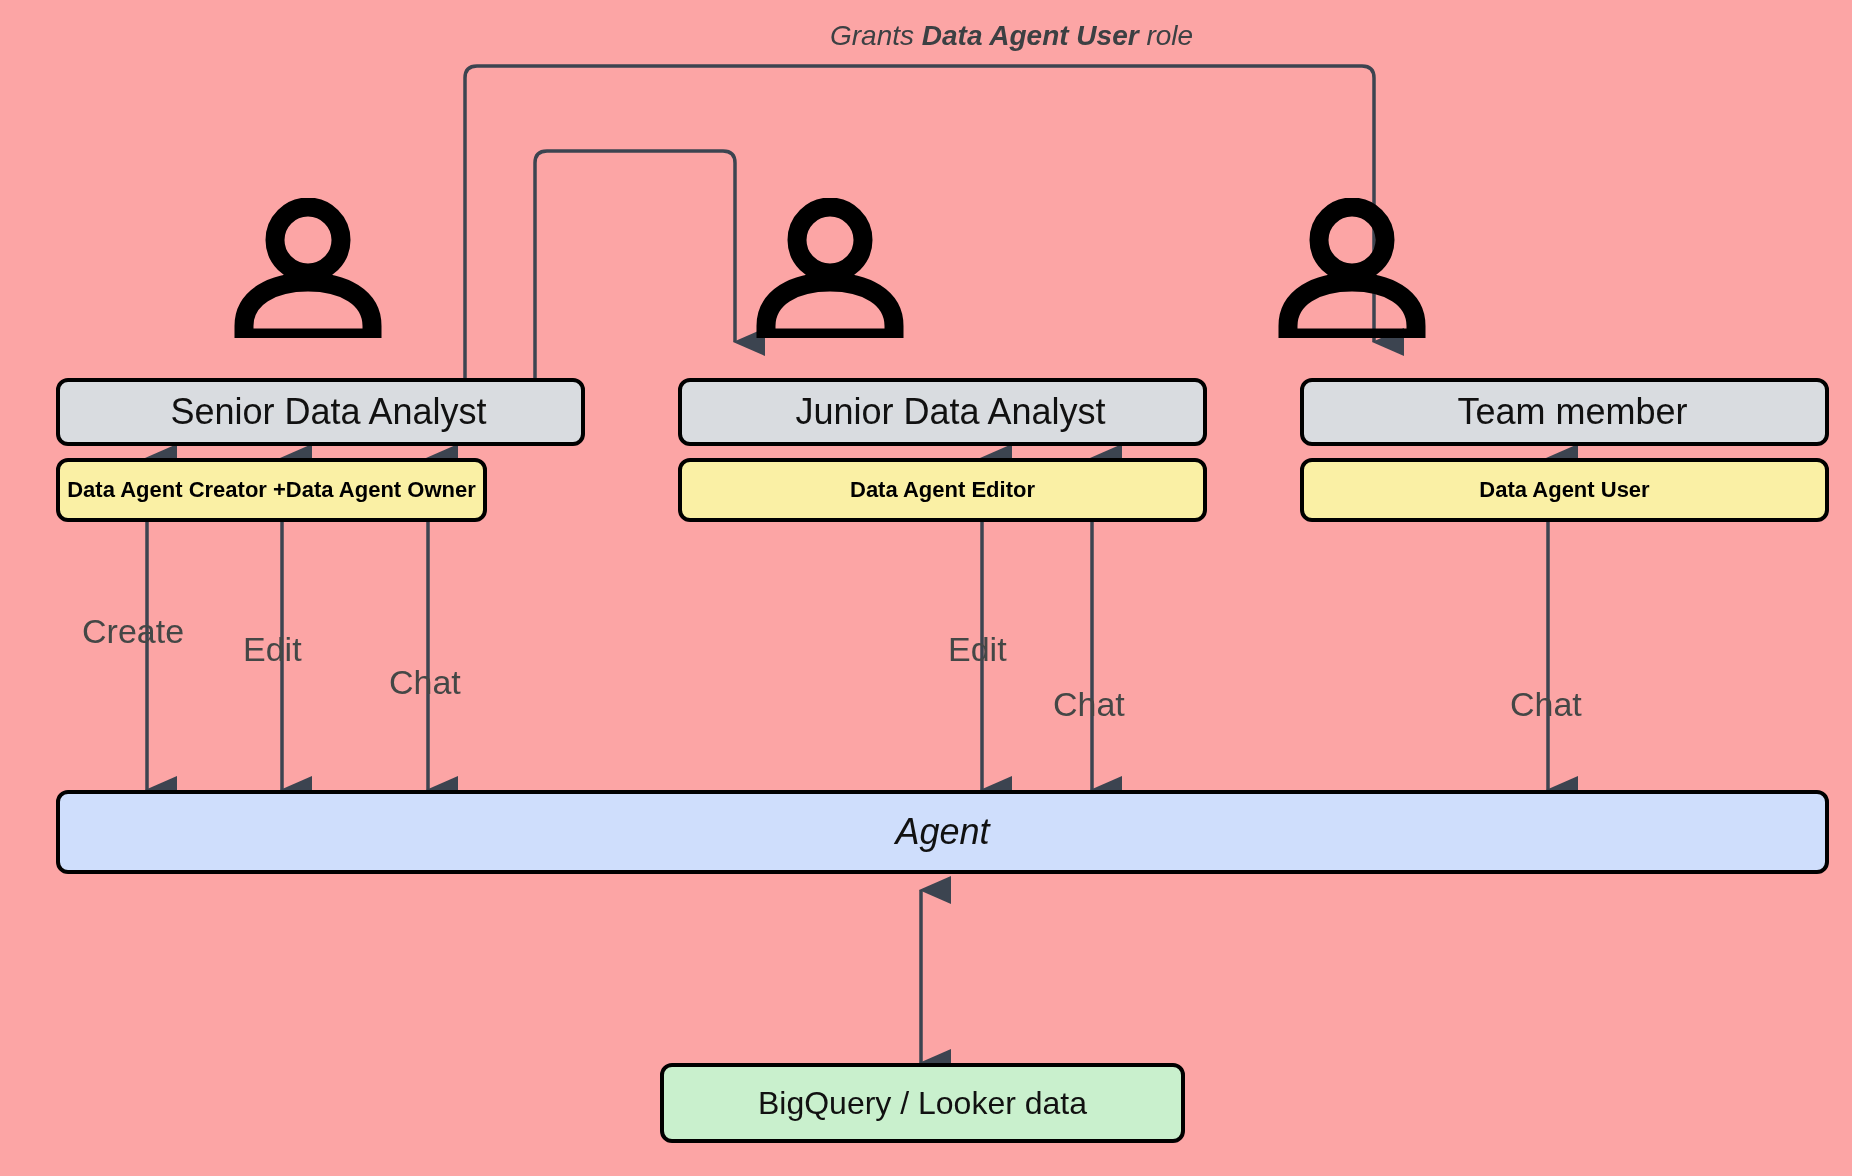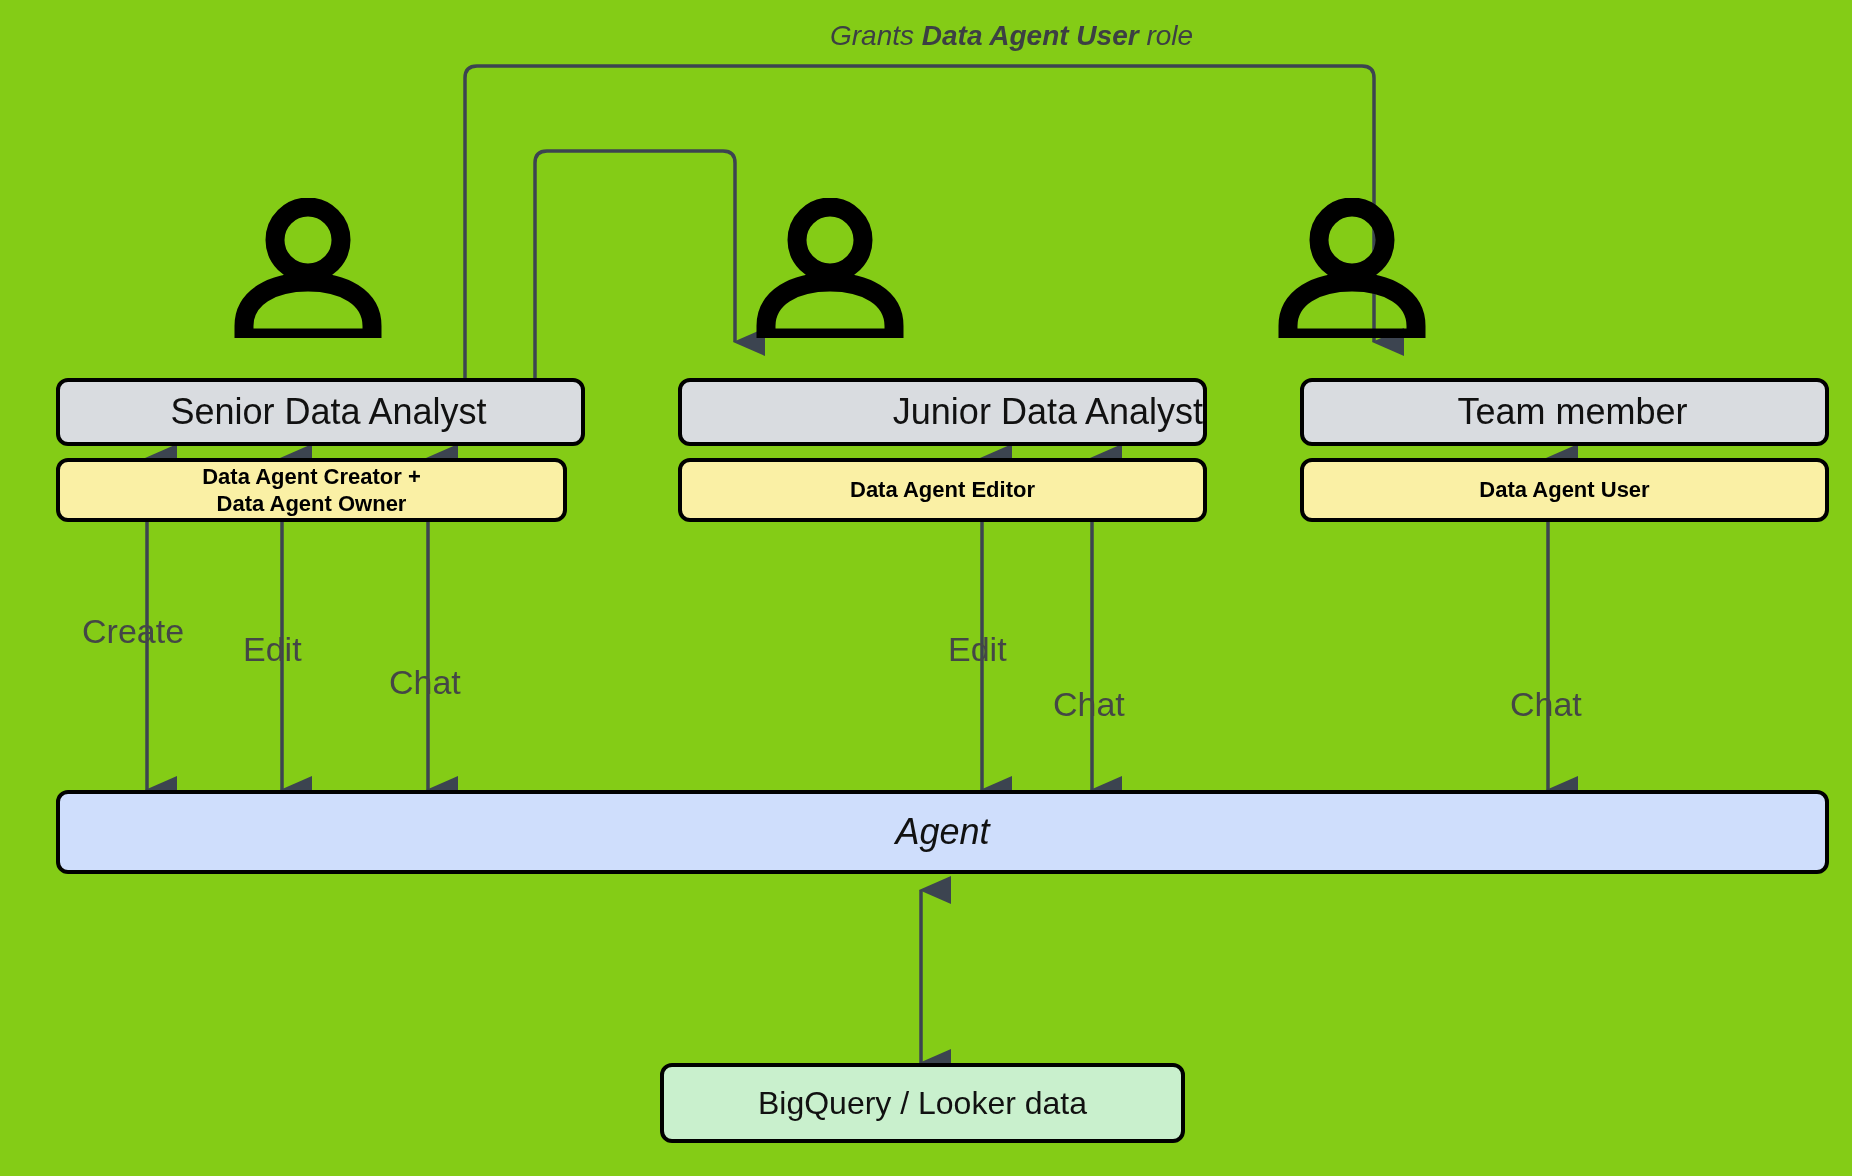--- a/index.html
+++ b/index.html
@@ -1,17 +1,17 @@
 <!DOCTYPE html>
 <html><head>
 <meta charset="utf-8">
 <style>
   html,body{margin:0;padding:0;background:#ffffff;}
   body{width:1852px;height:1176px;font-family:"Liberation Sans",sans-serif;overflow:hidden;}
-  #stage{position:relative;width:1852px;height:1176px;background:#84cc16;}
+  #stage{position:relative;width:1852px;height:1176px;background:#fca5a5;}
   svg.layer{position:absolute;left:0;top:0;width:1852px;height:1176px;pointer-events:none;}
 
   .node{position:absolute;box-sizing:border-box;border:4px solid #000;border-radius:12px;
         display:flex;align-items:center;justify-content:center;text-align:center;}
   .role-title{background:#d9dce0;font-size:36px;color:#111;font-weight:400;padding-left:16px;}
   .role-perm{background:#faf0a5;font-size:22px;color:#000;font-weight:bold;line-height:1.25;}
   .agent-box{background:#cfdefc;font-size:36px;color:#111;}
   .data-box{background:#c9f0cd;font-size:32px;color:#111;}
 
   .conn-label{position:absolute;font-size:28px;color:#3c4043;font-style:italic;white-space:nowrap;}
@@ -71,26 +71,26 @@
   </svg>
 
   <div class="conn-label" style="left:830px;top:20px;">
     <span>Grants </span><b>Data Agent User</b><span> role</span>
   </div>
 
 
   <div class="node role-title" style="left:56px;top:378px;width:529px;height:68px;">
     <span>Senior Data Analyst</span>
   </div>
-  <div class="node role-perm" style="left:56px;top:458px;width:511px;height:64px;flex-direction:column;">
+  <div class="node role-perm" style="left:56px;top:458px;width:431px;height:64px;flex-direction:row;">
     <span>Data Agent Creator +</span>
     <span>Data Agent Owner</span>
   </div>
 
-  <div class="node role-title" style="left:678px;top:378px;width:529px;height:68px;justify-content:flex-end;">
+  <div class="node role-title" style="left:678px;top:378px;width:529px;height:68px;">
     <span>Junior Data Analyst</span>
   </div>
   <div class="node role-perm" style="left:678px;top:458px;width:529px;height:64px;">
     <span>Data Agent Editor</span>
   </div>
 
   <div class="node role-title" style="left:1300px;top:378px;width:529px;height:68px;">
     <span>Team member</span>
   </div>
   <div class="node role-perm" style="left:1300px;top:458px;width:529px;height:64px;">

